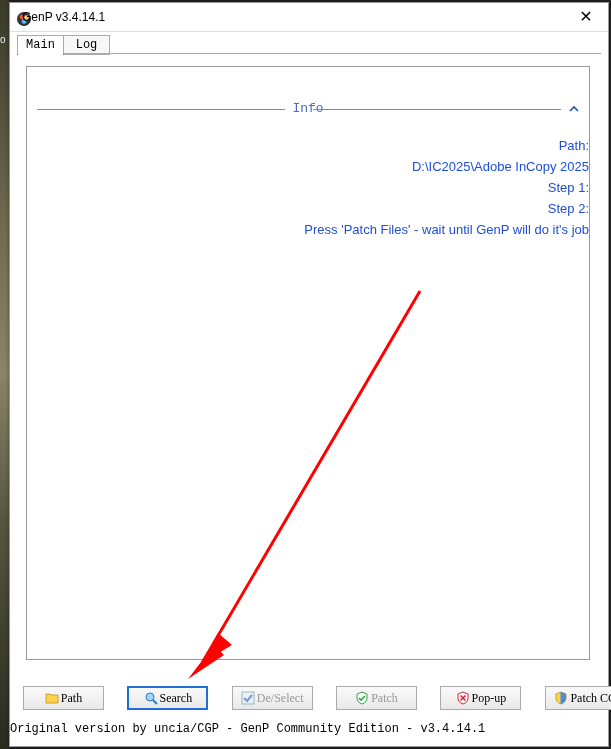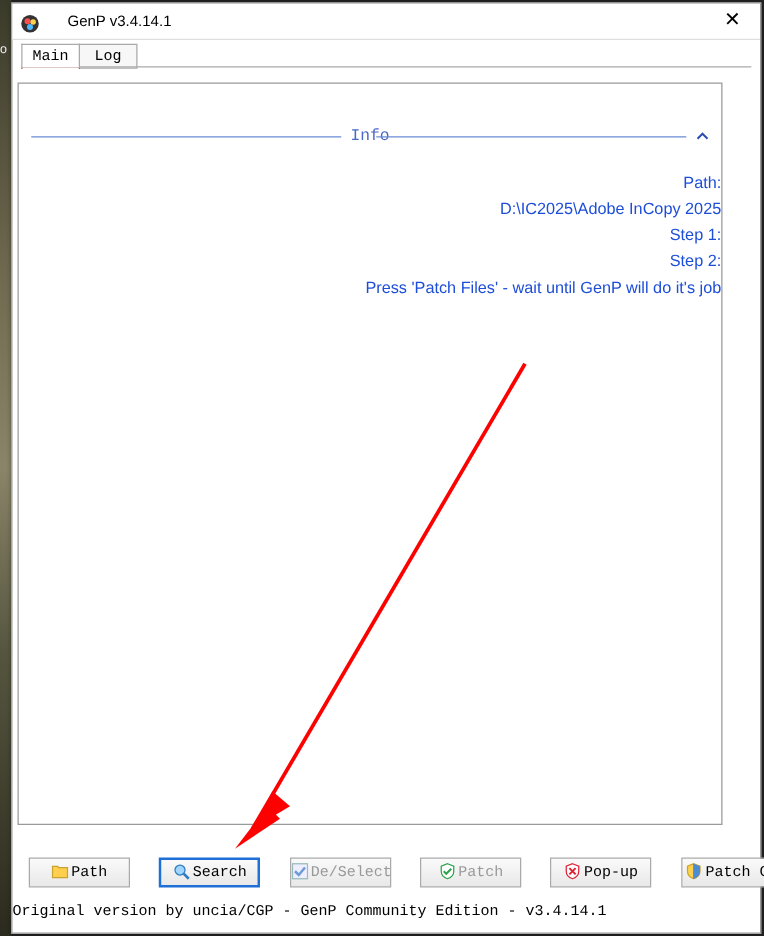--- a/index.html
+++ b/index.html
@@ -2,50 +2,50 @@
 <html><head>
 <meta charset="utf-8">
 <style>
 html,body{margin:0;padding:0;height:100%;background:#222}
 body{font-family:"Microsoft YaHei","Segoe UI",Tahoma,sans-serif;font-size:12px;color:#000}
 
 
 .window{position:absolute;left:9px;top:2px;width:598px;height:743px;background:#fff;border:1px solid #999;box-shadow:0 0 4px rgba(0,0,0,.4)}
 .titlebar{height:28px;line-height:28px;position:relative;background:#fff;border-bottom:1px solid #ddd}
 .titlebar .app-icon{position:absolute;left:6px;top:6px;width:16px;height:16px}
-.titlebar .title{position:absolute;left:44px;top:0;font-size:12px}
+.titlebar .title{position:absolute;left:12px;top:0;font-size:12px}
 .titlebar .close{position:absolute;right:0;top:0;width:44px;height:28px;text-align:center;line-height:28px;font-size:16px;font-family:Arial,sans-serif;cursor:default}
 
 
 .tabs{position:absolute;left:7px;top:32px}
 .tab{display:inline-block;width:45px;height:18px;line-height:18px;text-align:center;font-family:"Courier New",monospace;font-size:12px;border:1px solid #aaa;background:#f7f7f7;margin-right:-1px;cursor:default}
 .tab.active{background:#fff;border-bottom:1px solid #7f1d1d;position:relative;z-index:2}
 .tab-line{position:absolute;left:7px;top:50px;width:584px;height:0;border-top:1px solid #aaa;z-index:1}
 .tab.active::after{content:"";position:absolute;left:0;right:0;bottom:-2px;height:2px;background:#fff}
 
 
-.panel{position:absolute;left:4px;top:63px;width:562px;height:592px;border:1px solid #999;background:#fff;overflow:hidden}
+.panel{position:absolute;left:16px;top:63px;width:562px;height:592px;border:1px solid #999;background:#fff;overflow:hidden}
 
 .info-row{position:absolute;left:10px;right:10px;top:34px;height:16px}
 .info-line-l,.info-line-r{position:absolute;top:8px;height:0;border-top:1px solid #6b8bd8}
 .info-line-l{left:0;width:248px}
 .info-line-r{right:18px;width:248px}
 .info-label{position:absolute;left:0;right:0;text-align:center;font-family:"Courier New",monospace;font-size:13px;color:#4a67c7}
 .collapse{position:absolute;right:0;top:3px;width:10px;height:10px;color:#2a4db5}
 .collapse svg{display:block}
 
 
 .info-body{position:absolute;left:0;right:0;top:68px;text-align:right;font-size:13px;line-height:21px;color:#1d4ed8}
 
 
 .arrow{position:absolute;left:156px;top:282px;width:260px;height:396px;pointer-events:none}
 
 
 .btnbar{position:absolute;left:13px;bottom:36px;right:13px;height:24px;white-space:nowrap}
-.btn{display:inline-block;width:79px;height:22px;line-height:22px;border:1px solid #aaa;background:linear-gradient(#fafafa,#e8e8e8);font-family:Liberation Mono, monospace;font-size:12px;vertical-align:top;margin-right:20px;cursor:default;position:relative;text-align:center}
+.btn{display:inline-block;width:79px;height:22px;line-height:22px;border:1px solid #aaa;background:linear-gradient(#fafafa,#e8e8e8);font-family:Liberation Serif, serif;font-size:12px;vertical-align:top;margin-right:20px;cursor:default;position:relative;text-align:center}
 .btn:last-child{margin-right:0}
 .btn.selected{border:2px solid #1e6fd6;width:77px;height:20px;line-height:20px}
 .btn.disabled{color:#999}
 .btn .ico{display:inline-block;width:14px;height:14px;vertical-align:-3px;margin-right:2px}
 .btn .lbl{vertical-align:top}
 
 
 .footer{position:absolute;left:0;right:0;bottom:10px;text-align:left;font-family:Liberation Mono, monospace;font-size:12px}
 
 

